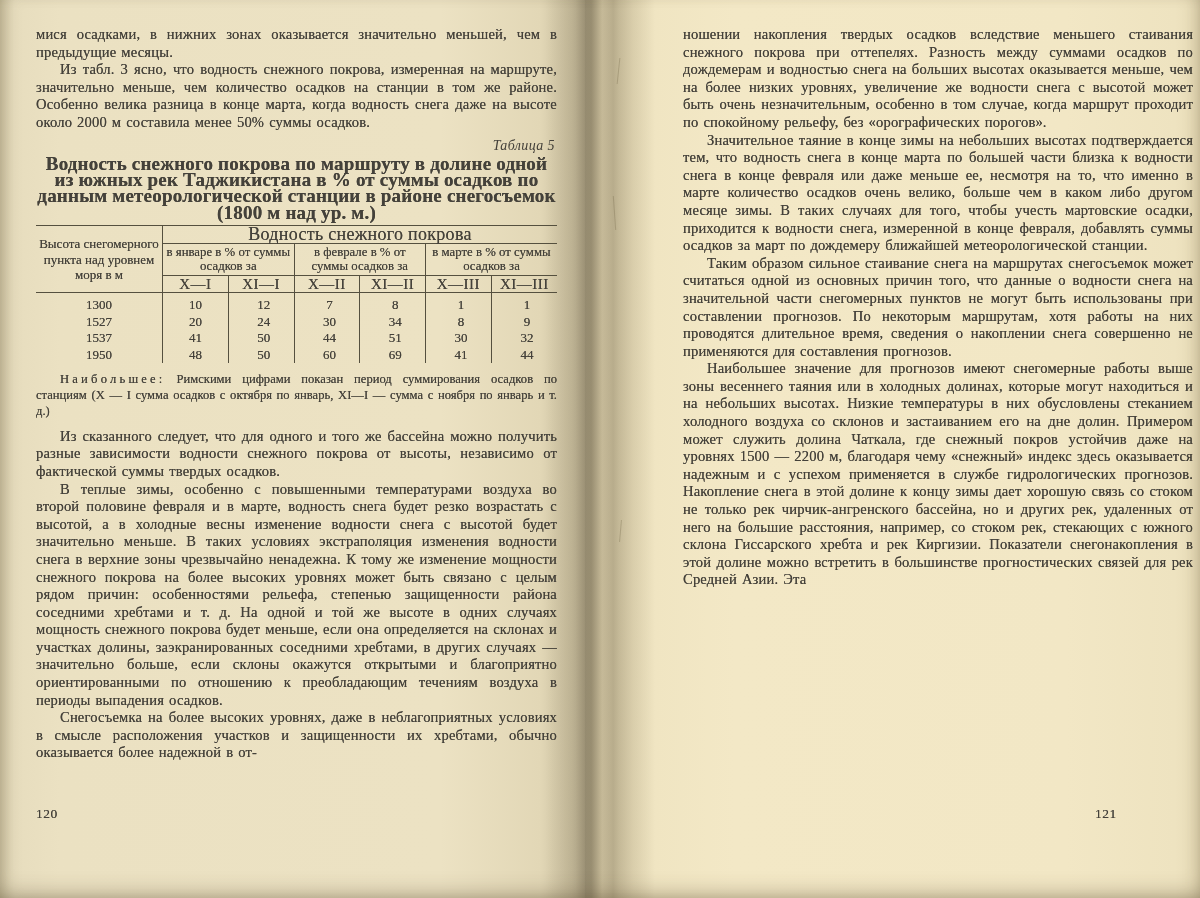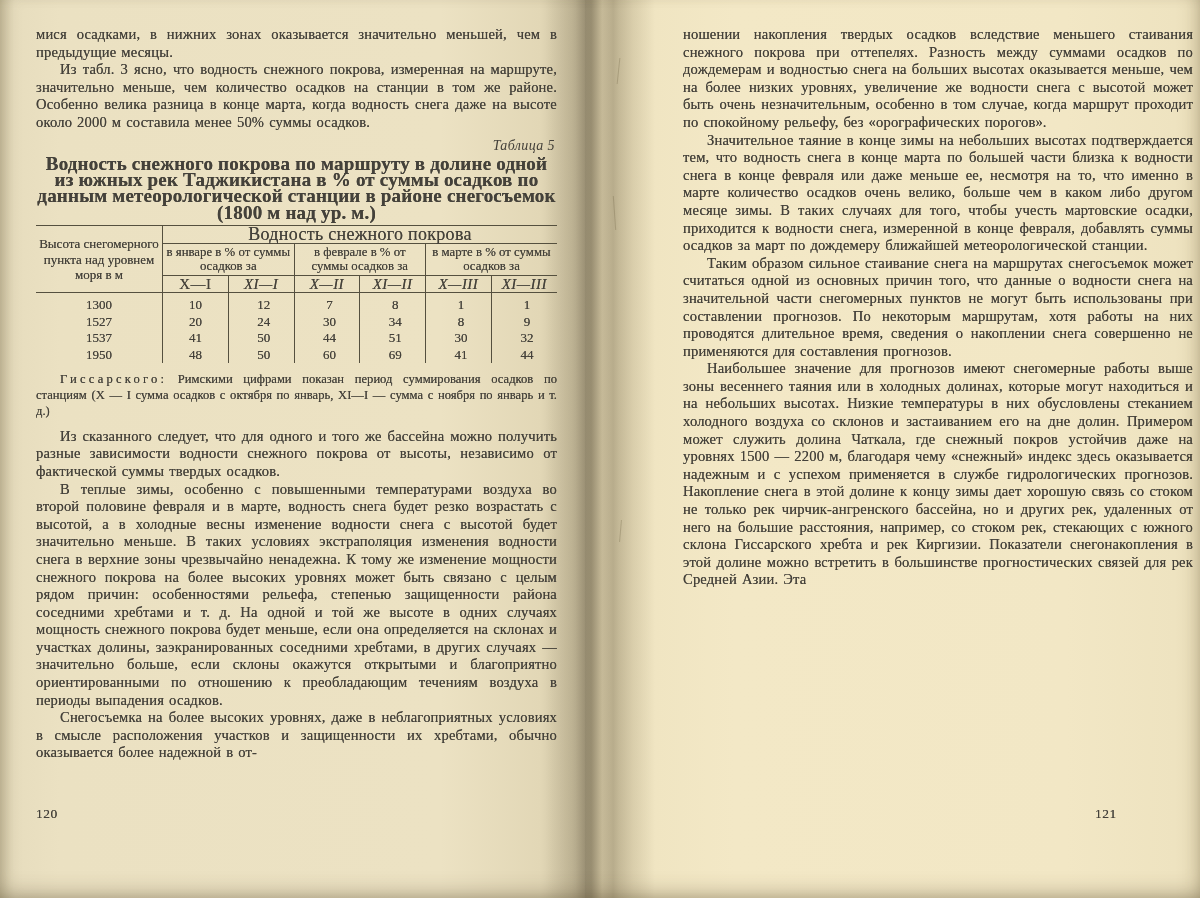--- a/index.html
+++ b/index.html
@@ -69,21 +69,21 @@
   }
   th.stub{
     width:122px;text-align:left;padding:4px 4px 4px 6px;
     border-right:1px solid #55503f;border-bottom:1.3px solid #55503f;
     font-size:13px;line-height:15.5px;
   }
   th.grouphead{border-bottom:1px solid #55503f;padding:2px 0 3px 0;font-size:18px;letter-spacing:.3px;}
   th.subhead{border-bottom:1px solid #55503f;padding:4px 2px;font-size:12.8px;line-height:14.6px;}
   th.subhead + th.subhead{border-left:1px solid #55503f;}
   th.period{border-bottom:1.3px solid #55503f;padding:3px 0 4px 0;font-size:15px;letter-spacing:.5px;}
-  th.period + th.period{border-left:1px solid #55503f;font-style:italic;}
+  th.period + th.period{border-left:1px solid #55503f;}
   td.stubcol{border-right:1px solid #55503f;}
   td.num + td.num{border-left:1px solid #55503f;padding-left:7px;}
   tbody td{padding:1.5px 0;}
   tbody tr:first-child td{padding-top:5px;}
   
   .note{
     margin-top:9px;
     font-size:12.6px;line-height:15.8px;
     text-align:justify;text-indent:24px;
     word-spacing:1px;
@@ -173,21 +173,21 @@
               <td class="num">50</td>
               <td class="num">60</td>
               <td class="num">69</td>
               <td class="num">41</td>
               <td class="num">44</td>
             </tr>
           </tbody>
         </table>
 
         <div class="note">
-          <span class="spaced">Гиссарского:</span><span> Римскими цифрами показан период суммирования осадков по станциям (X — I сумма осадков с октября по январь, XI—I — сумма с ноября по январь и т. д.)</span>
+          <span class="spaced">Наибольшее:</span><span> Римскими цифрами показан период суммирования осадков по станциям (X — I сумма осадков с октября по январь, XI—I — сумма с ноября по январь и т. д.)</span>
         </div>
       </div>
 
       <div class="gap-m"></div>
       <p class="body">Из сказанного следует, что для одного и того же бассейна можно получить разные зависимости водности снежного покрова от высоты, независимо от фактической суммы твердых осадков.</p>
       <p class="body">В теплые зимы, особенно с повышенными температурами воздуха во второй половине февраля и в марте, водность снега будет резко возрастать с высотой, а в холодные весны изменение водности снега с высотой будет значительно меньше. В таких условиях экстраполяция изменения водности снега в верхние зоны чрезвычайно ненадежна. К тому же изменение мощности снежного покрова на более высоких уровнях может быть связано с целым рядом причин: особенностями рельефа, степенью защищенности района соседними хребтами и т. д. На одной и той же высоте в одних случаях мощность снежного покрова будет меньше, если она определяется на склонах и участках долины, заэкранированных соседними хребтами, в других случаях — значительно больше, если склоны окажутся открытыми и благоприятно ориентированными по отношению к преобладающим течениям воздуха в периоды выпадения осадков.</p>
       <p class="body">Снегосъемка на более высоких уровнях, даже в неблагоприятных условиях в смысле расположения участков и защищенности их хребтами, обычно оказывается более надежной в от-</p>
     </div>
     <div class="pagenum">120</div>
   </div>

